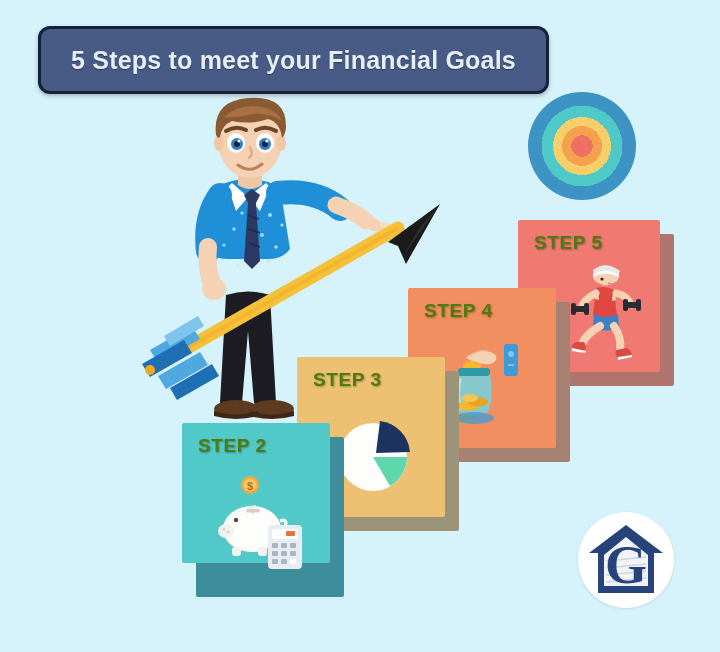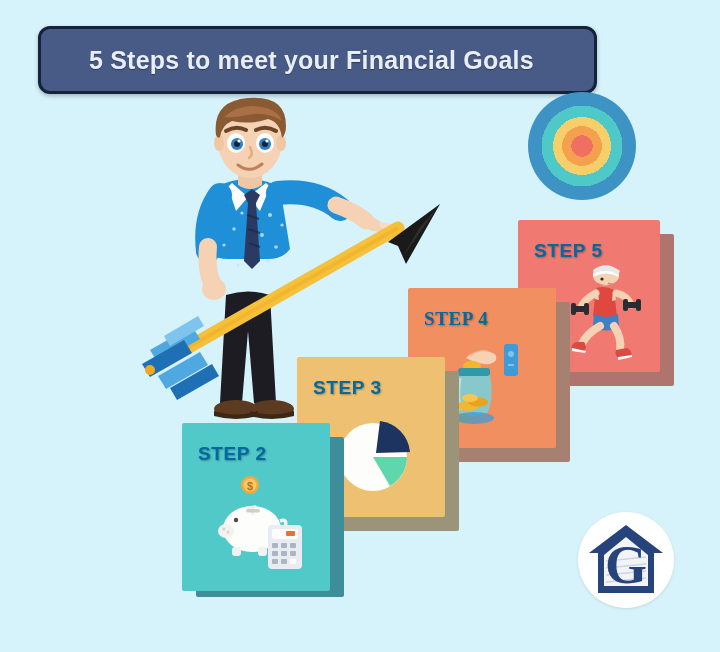--- a/index.html
+++ b/index.html
@@ -7,42 +7,41 @@
     width:720px;height:652px;overflow:hidden;
     background:#d6f2fa;
     font-family:"Liberation Sans", sans-serif;
   }
   #stage{position:relative;width:720px;height:652px;background:#d6f2fa;}
 
   
   .title-banner{
     position:absolute;left:38px;top:26px;width:505px;height:62px;
     background:#475b86;border:3px solid #14223c;border-radius:12px;
-    display:flex;align-items:center;
+    display:flex;align-items:center;justify-content:center;
     box-shadow:0 2px 4px rgba(0,0,0,.25);
-    padding-left:48px;
   }
   .title-text{
     color:#e8eef7;font-size:25px;font-weight:600;letter-spacing:.2px;
     white-space:nowrap;text-shadow:0 1px 1px rgba(0,0,0,.35);
   }
 
   
   .step-card{position:absolute;box-sizing:border-box;}
   .step-card .card-face{
     position:absolute;inset:0;border-radius:2px;
   }
   .step-shadow{
     position:absolute;background:rgba(80,90,95,.45);
     clip-path:polygon(0 0,100% 0,100% 100%,0 100%);
     border-radius:2px;
   }
   .step-label{
-    position:absolute;left:16px;top:20px;
-    color:#0369a1;font-size:19px;font-weight:700;letter-spacing:.6px;
+    position:absolute;left:16px;top:12px;
+    color:#4d7c0f;font-size:19px;font-weight:700;letter-spacing:.6px;
     text-shadow:1px 1px 2px rgba(0,0,0,.30);
     white-space:nowrap;
   }
   .step-icon{position:absolute;}
 
   
   .target{
     position:absolute;left:528px;top:92px;width:108px;height:108px;
     border-radius:50%;
     background:
@@ -113,21 +112,21 @@
       <path d="M44 66 q-14 8 -18 18" stroke="#f5d2b3" stroke-width="8" fill="none" stroke-linecap="round"></path>
       <path d="M58 66 q8 12 6 24" stroke="#f5d2b3" stroke-width="8" fill="none" stroke-linecap="round"></path>
 
       <path d="M20 82 q-6 3 -4 7 l12 2 q4 -4 0 -9 z" fill="#d94a3f"></path>
       <path d="M60 90 q-2 6 4 9 l11 -2 q2 -6 -4 -9 z" fill="#d94a3f"></path>
       <path d="M16 88 l14 3 l-1 2 l-13 -2 z" fill="#fdfdfd"></path>
       <path d="M62 97 l14 -2 l0 2 l-14 3 z" fill="#fdfdfd"></path>
     </svg>
   </div>
 
-  <div class="step-card" style="left:408px;top:288px;width:148px;height:160px;font-family:Liberation Serif, serif;">
+  <div class="step-card" style="left:408px;top:288px;width:148px;height:160px;">
     <div class="step-shadow" style="left:14px;top:14px;width:148px;height:160px;background:#a68070;"></div>
     <div class="card-face" style="background:#f28f60;"></div>
     <div class="step-label">STEP 4</div>
     <svg class="step-icon" style="left:22px;top:38px;" width="104" height="104" viewBox="0 0 104 104">
 
       <rect x="74" y="18" width="14" height="32" rx="3" fill="#3f9ad8"></rect>
       <circle cx="81" cy="28" r="3" fill="#7fc4ec"></circle>
       <rect x="78" y="38" width="6" height="2" fill="#7fc4ec"></rect>
 
       <path d="M36 32 q10 -10 24 -6 q8 2 6 8 q-3 5 -12 4 q-9 -1 -18 -6 z" fill="#f5d2b3"></path>
@@ -157,21 +156,21 @@
     <svg class="step-icon" style="left:30px;top:48px;" width="96" height="96" viewBox="0 0 96 96">
 
       <circle cx="46" cy="52" r="34" fill="#fdfdfb"></circle>
 
       <path d="M46 52 L80 52 A34 34 0 0 1 63 81 Z" fill="#5fd6ab"></path>
 
       <path d="M49 48 L53 16 A34 34 0 0 1 83 47 Z" fill="#1d3461"></path>
     </svg>
   </div>
 
-  <div class="step-card" style="left:182px;top:423px;width:148px;height:168px;text-align:center;">
+  <div class="step-card" style="left:182px;top:423px;width:148px;height:140px;text-align:center;">
     <div class="step-shadow" style="left:14px;top:14px;width:148px;height:160px;background:#3e8d9b;"></div>
     <div class="card-face" style="background:#51c9c9;"></div>
     <div class="step-label">STEP 2</div>
     <svg class="step-icon" style="left:28px;top:50px;" width="104" height="104" viewBox="0 0 104 104">
 
       <circle cx="40" cy="12" r="9" fill="#f0a93c"></circle>
       <circle cx="40" cy="12" r="6.5" fill="#f7c76a"></circle>
       <text x="40" y="17" font-family="Liberation Sans, sans-serif" font-size="11" font-weight="700" fill="#b56f1d" text-anchor="middle">$</text>
 
       <ellipse cx="42" cy="56" rx="29" ry="23" fill="#fdfdfb"></ellipse>

